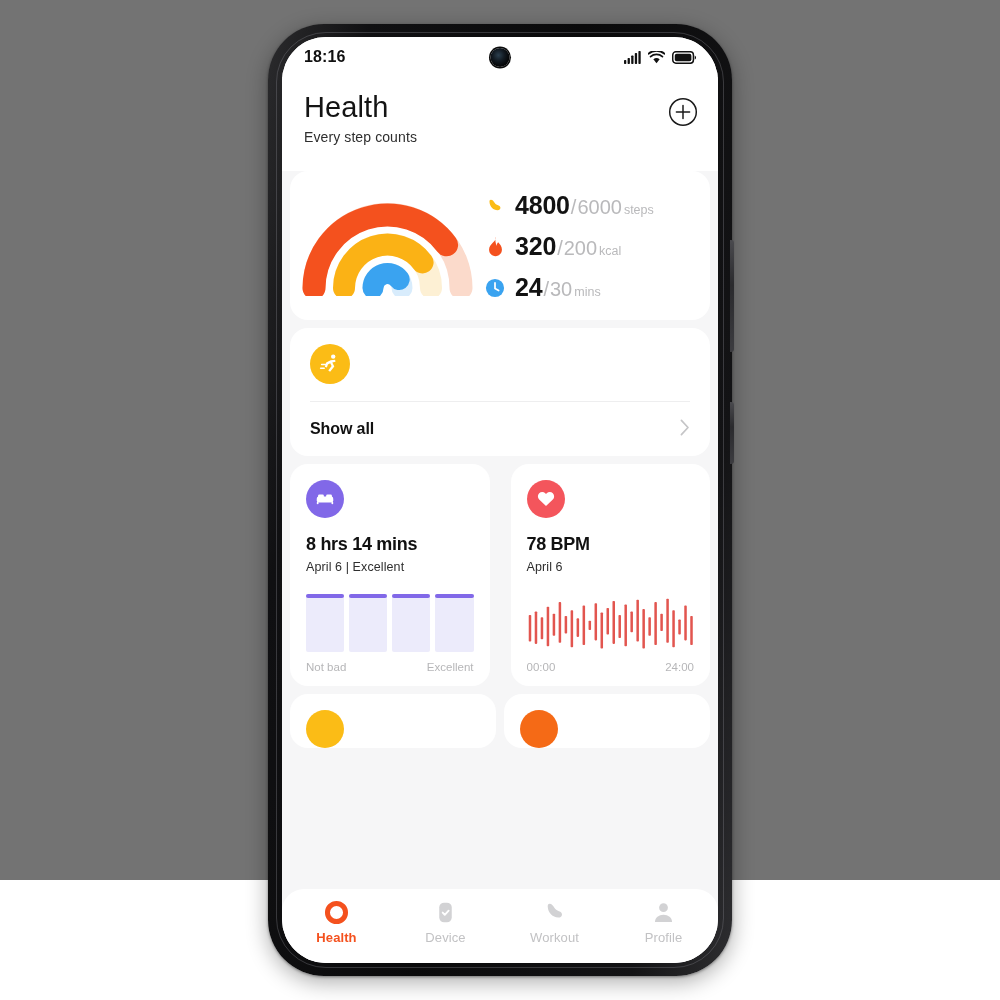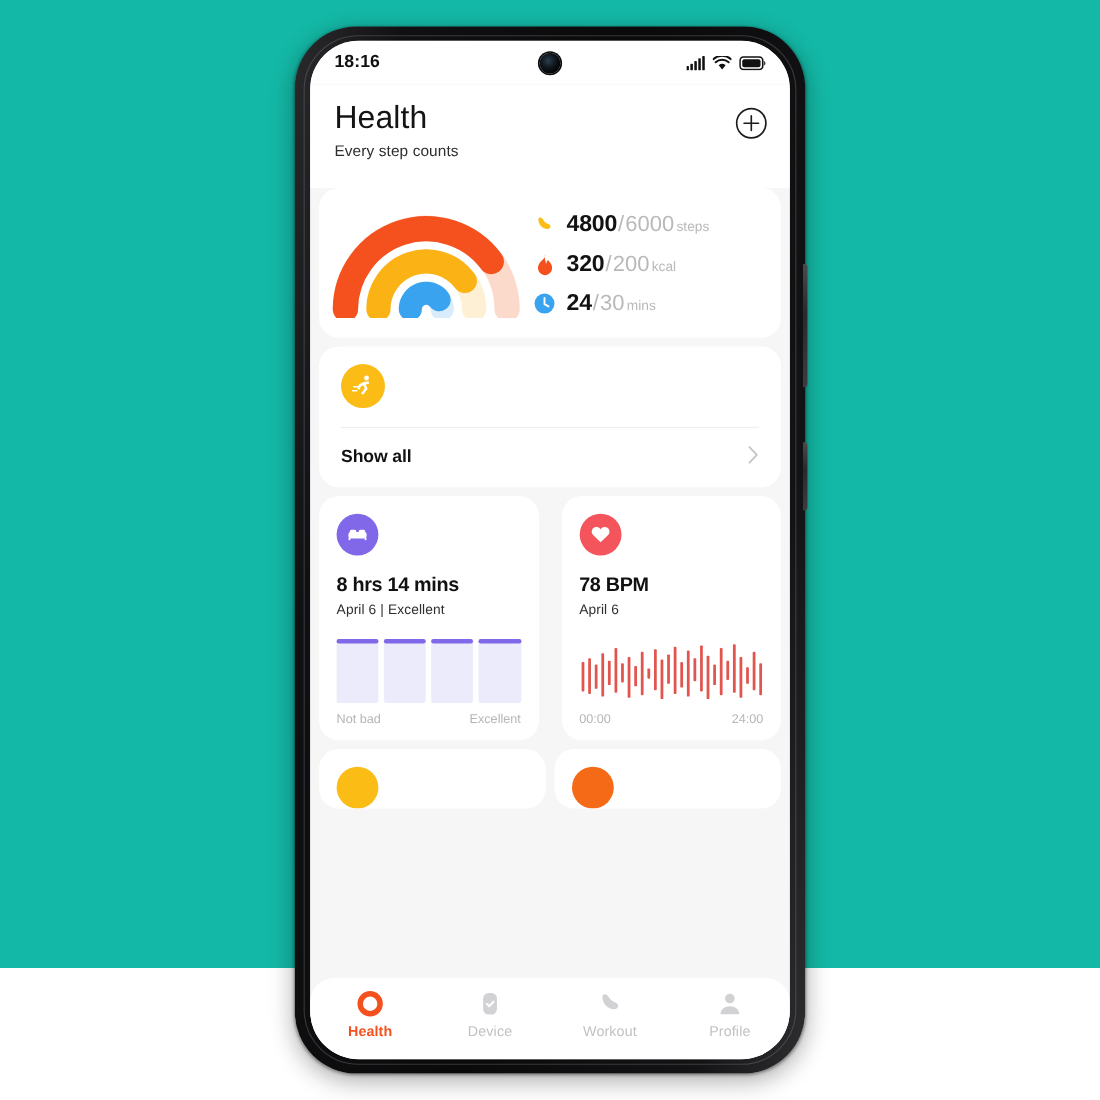--- a/index.html
+++ b/index.html
@@ -7,21 +7,21 @@
   html, body {
     width: 1000px; height: 1000px;
     background: #ffffff;
     font-family: "Liberation Sans", sans-serif;
     overflow: hidden;
   }
 
   #stage {
     position: relative;
     width: 1000px; height: 880px;
-    background: #14b8a6;
+    background: #737373;
   }
 
   
   .phone-frame {
     position: absolute;
     left: 268px; top: 24px;
     width: 464px; height: 952px;
     background: linear-gradient(100deg,#2b2b2d 0%,#101012 16%,#0a0a0b 50%,#131315 84%,#2e2e31 100%);
     border-radius: 56px;
     box-shadow: 0 6px 22px rgba(0,0,0,.33), 0 1px 3px rgba(0,0,0,.4);
@@ -111,21 +111,21 @@
   .summary-card {
     display: flex; align-items: center;
     padding: 18px 14px 18px 6px;
     gap: 6px;
   }
   .gauge-wrap { width: 182px; flex: 0 0 182px; display:flex; justify-content:center; }
   .metrics { flex: 1; display: flex; flex-direction: column; gap: 12px; padding-top: 2px; }
   .metric-row { display: flex; align-items: center; gap: 9px; }
   .metric-icon { width: 22px; height: 22px; flex: 0 0 22px; display:flex; align-items:center; justify-content:center; }
   .metric-text { display: flex; align-items: baseline; }
-  .m-cur { font-size: 21px; font-weight: 700; color: #121212; letter-spacing: -.2px; }
+  .m-cur { font-size: 25px; font-weight: 700; color: #121212; letter-spacing: -.2px; }
   .m-sep { font-size: 20px; font-weight: 400; color: #b9b9bb; padding: 0 1px; }
   .m-goal { font-size: 20px; font-weight: 400; color: #b9b9bb; }
   .m-unit { font-size: 12.5px; font-weight: 400; color: #b9b9bb; margin-left: 2px; }
 
   
   .workout-card { padding: 16px 20px 0 20px; }
   .wk-icon {
     width: 40px; height: 40px; border-radius: 50%;
     background: #fbbc16;
     display: flex; align-items: center; justify-content: center;

